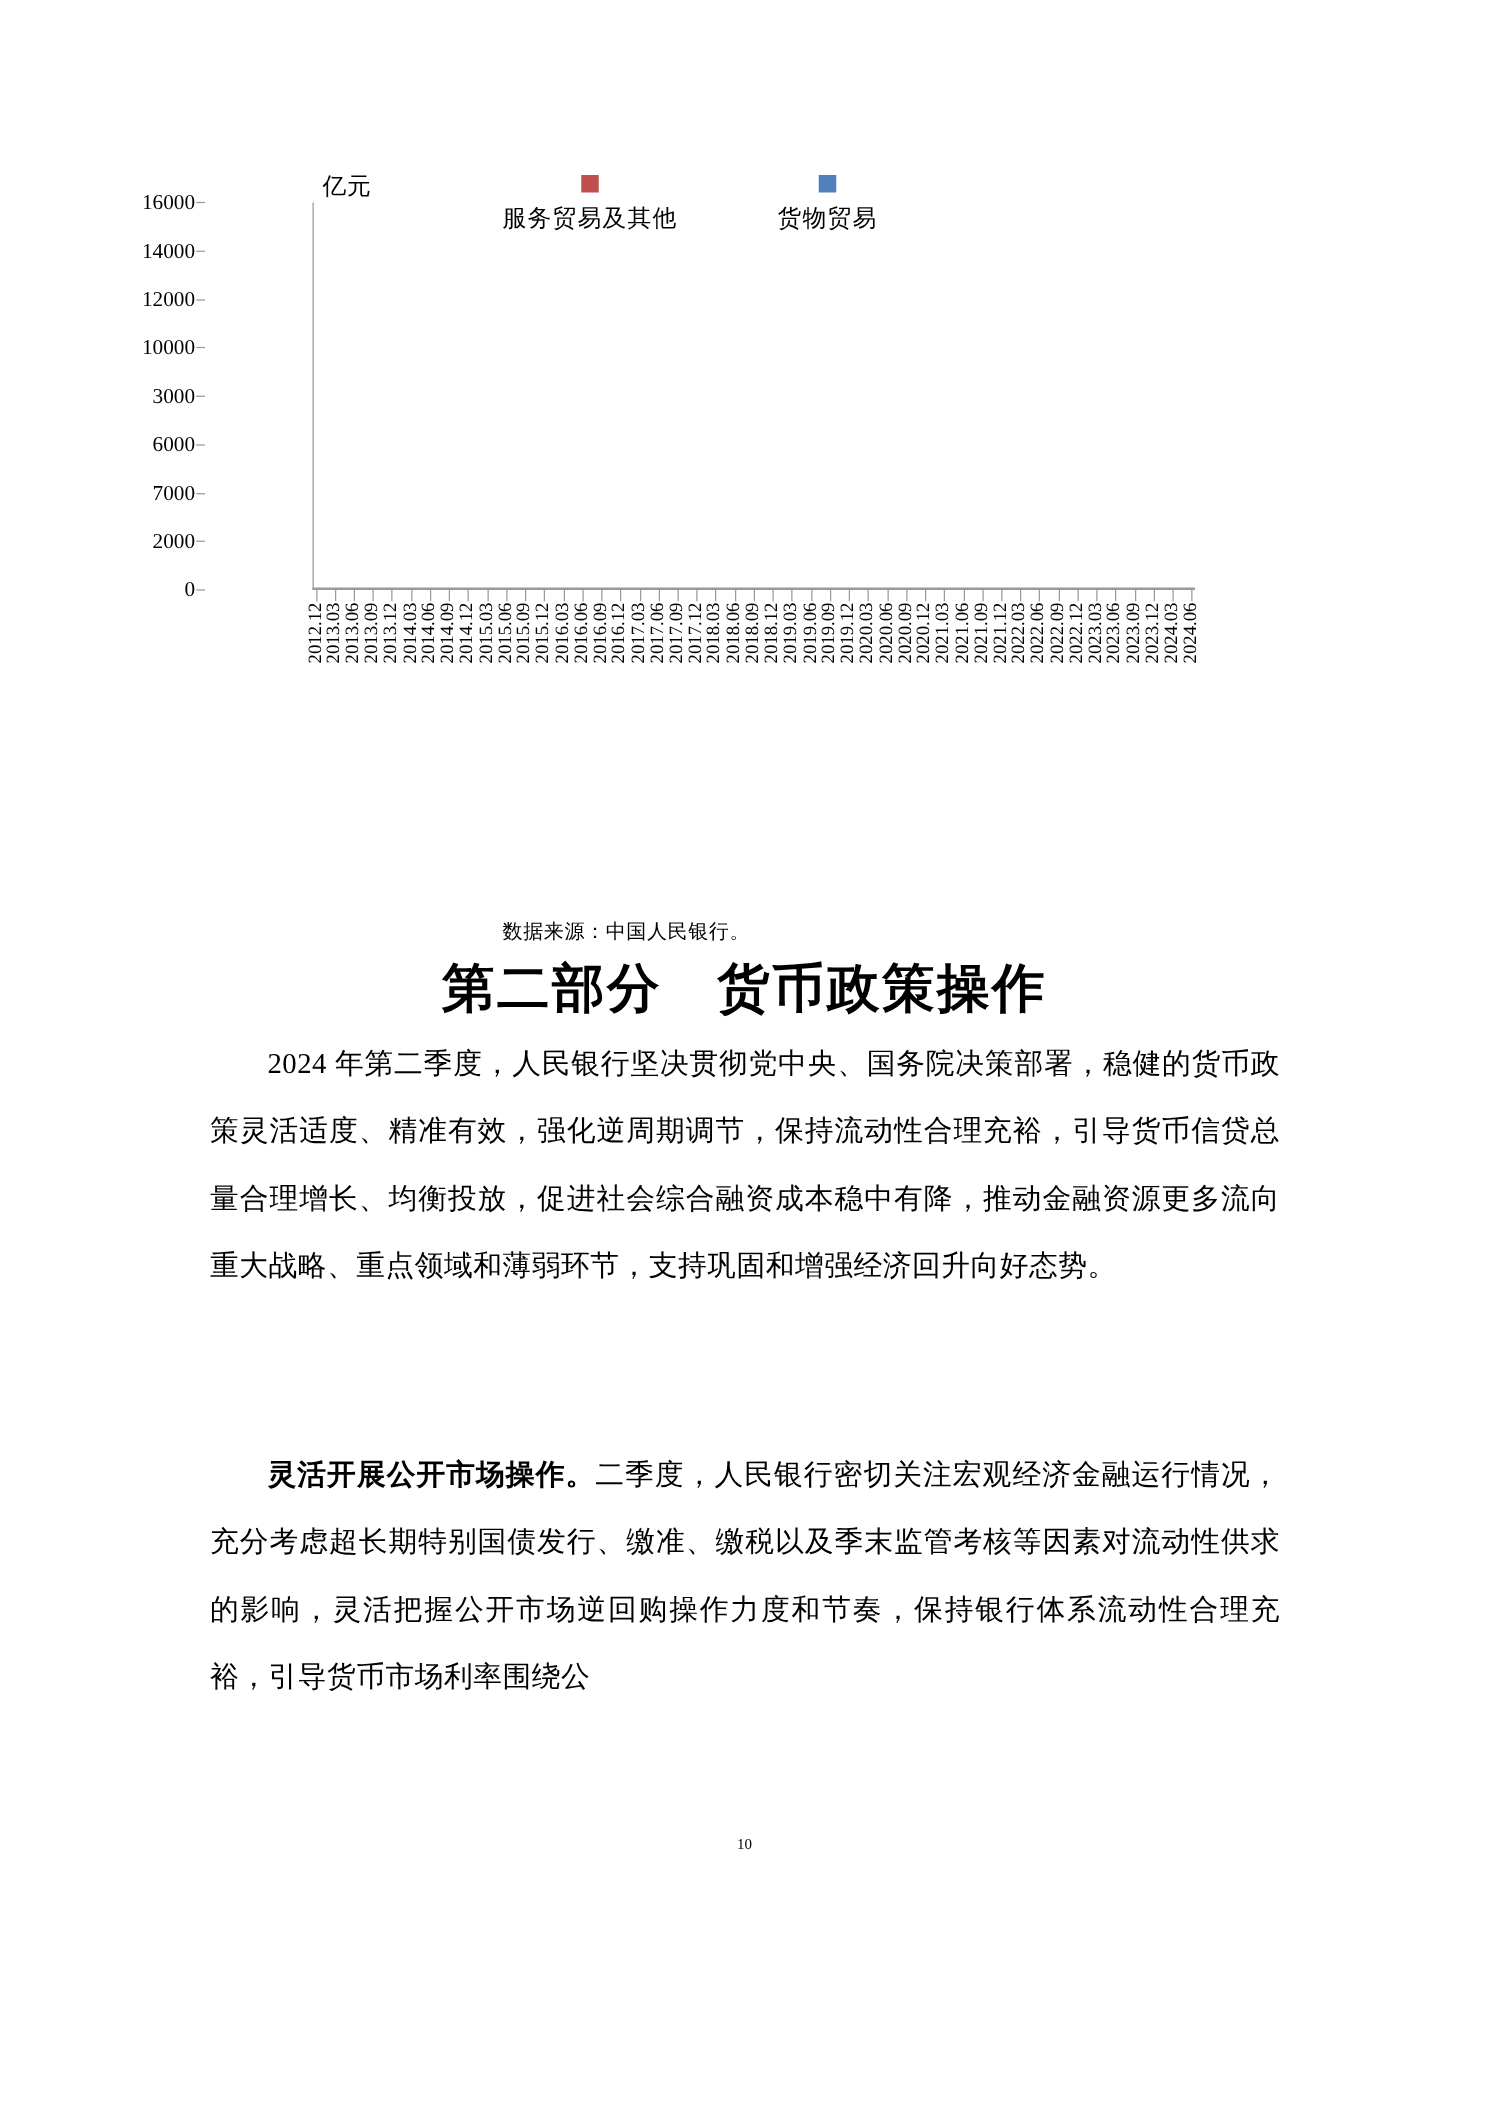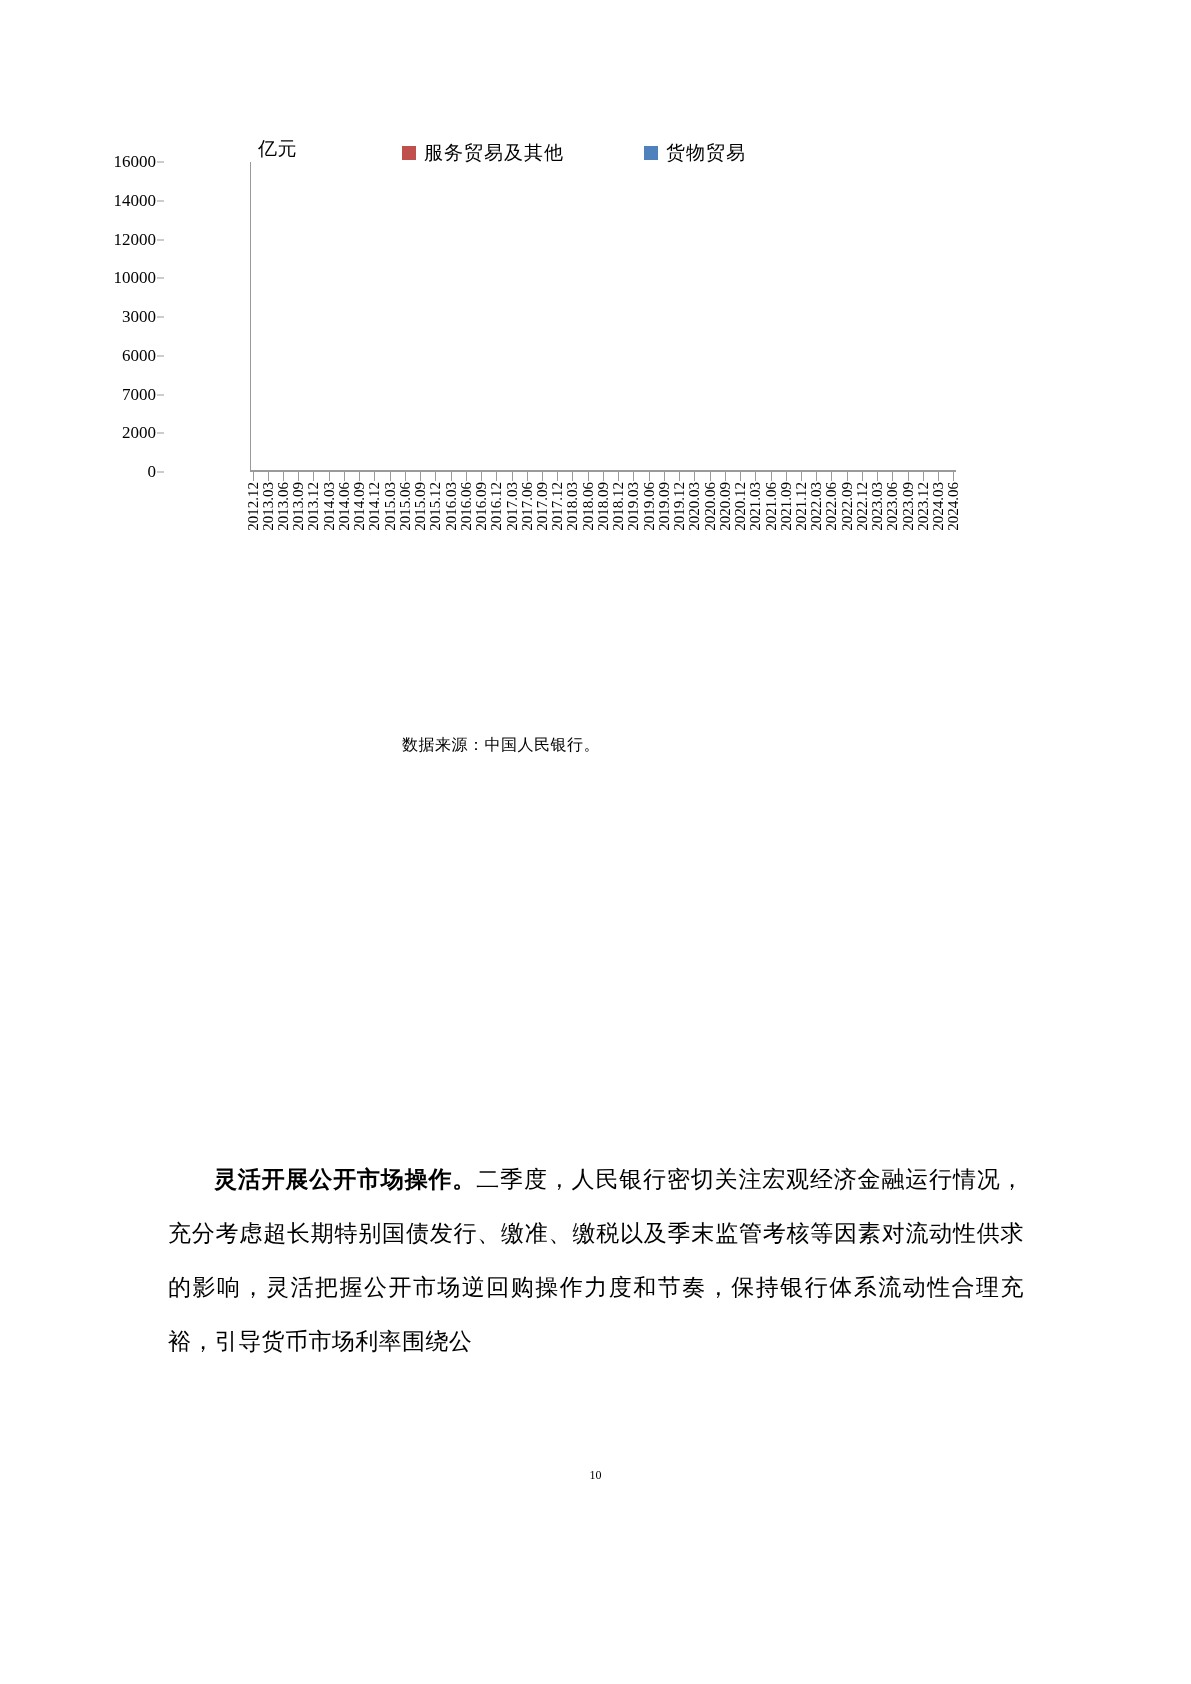--- a/index.html
+++ b/index.html
@@ -53,20 +53,21 @@
     display: flex;
     gap: 80px;
     align-items: center;
     font-size: 19px;
   }
   .legend-item {
     display: flex;
     align-items: center;
     gap: 8px;
     white-space: nowrap;
+    flex-direction: column;
   }
   .legend-swatch {
     width: 14px;
     height: 14px;
     display: inline-block;
   }
   .legend-label {
     letter-spacing: 1px;
   }
 
@@ -1633,21 +1634,25 @@
           <div class="xlab-slot"></div>
           <div class="xlab-slot">
             <div class="xlab">2024.06</div>
           </div>
         </div>
     </div>
 
     <div class="source-note">数据来源：中国人民银行。</div>
   </div>
 
-
+  <h1 class="part-heading">第二部分　货币政策操作</h1>
+
+  <div class="body-text">
+    <p>2024 年第二季度，人民银行坚决贯彻党中央、国务院决策部署，稳健的货币政策灵活适度、精准有效，强化逆周期调节，保持流动性合理充裕，引导货币信贷总量合理增长、均衡投放，促进社会综合融资成本稳中有降，推动金融资源更多流向重大战略、重点领域和薄弱环节，支持巩固和增强经济回升向好态势。</p>
+  </div>
 
 
   <div class="body-text-2">
     <p><span class="lead-bold">灵活开展公开市场操作。</span><span>二季度，人民银行密切关注宏观经济金融运行情况，充分考虑超长期特别国债发行、缴准、缴税以及季末监管考核等因素对流动性供求的影响，灵活把握公开市场逆回购操作力度和节奏，保持银行体系流动性合理充裕，引导货币市场利率围绕公</span></p>
   </div>
 
   <div class="page-number">10</div>
 </div>
 
 </body></html>

